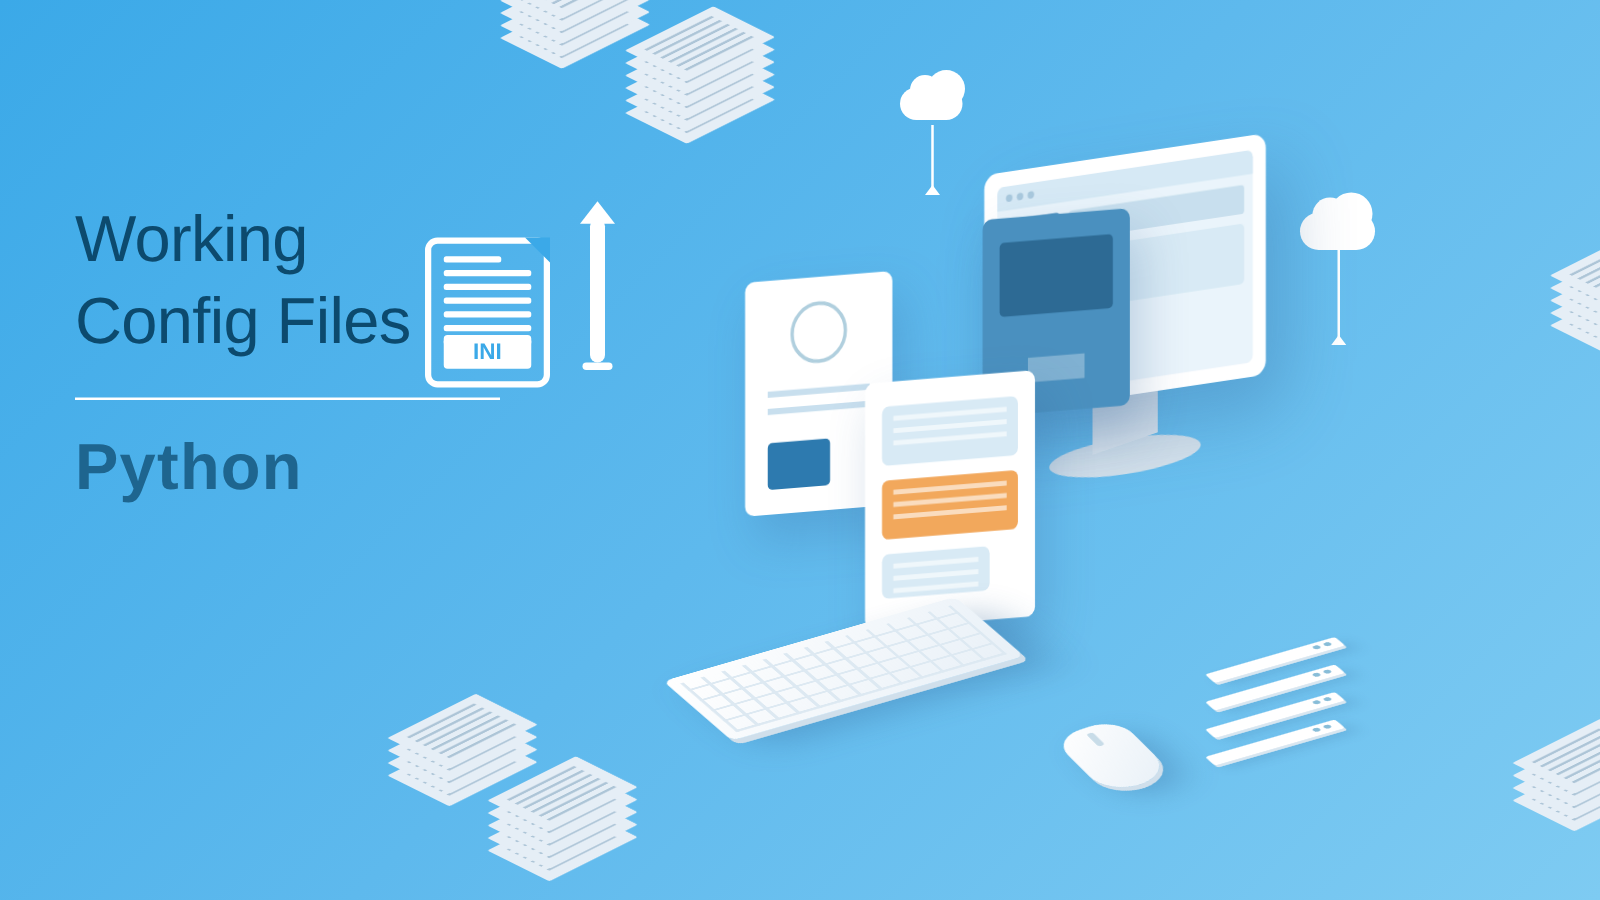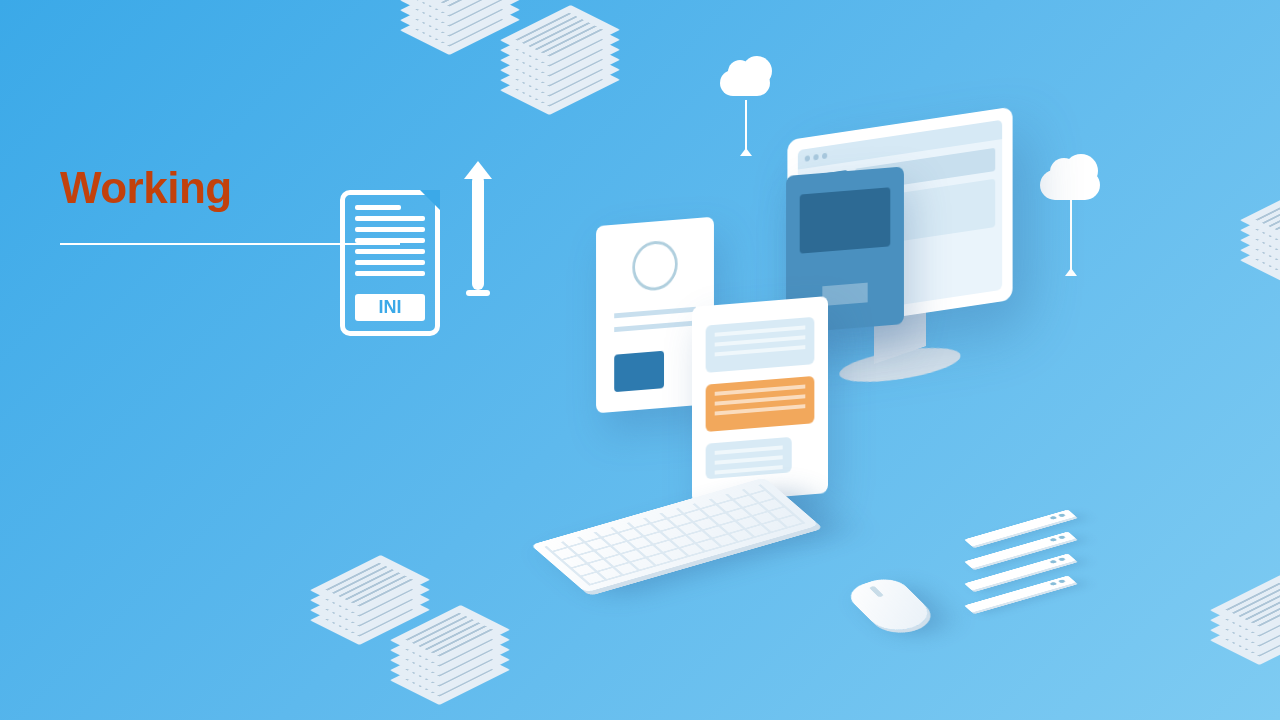--- a/index.html
+++ b/index.html
@@ -12,23 +12,23 @@
   overflow: hidden;
 }
 
 .text-block {
   position: absolute;
   left: 60px;
   top: 160px;
 }
 
 .title-line {
-  color: #c2410c;
-  font-size: 44px;
-  font-weight: 700;
+  color: #0c4a6e;
+  font-size: 52px;
+  font-weight: 400;
   line-height: 1.25;
   letter-spacing: -0.5px;
 }
 
 .divider {
   width: 340px;
   height: 2px;
   background: #ffffff;
   margin-top: 28px;
   margin-bottom: 24px;
@@ -46,21 +46,21 @@
   position: absolute;
   left: 340px;
   top: 170px;
   width: 120px;
   height: 170px;
 }
 
 .ini-doc {
   position: absolute;
   left: 0; top: 20px;
-  width: 100px; height: 146px;
+  width: 100px; height: 120px;
   border: 5px solid #fff;
   border-radius: 10px;
 }
 
 .ini-fold {
   position: absolute;
   right: -5px; top: -5px;
   width: 0; height: 0;
   border-left: 20px solid transparent;
   border-top: 20px solid #3ba9e8;
@@ -468,21 +468,23 @@
   height: 3px;
   background: #adc5d7;
   box-shadow: 0 9px 0 #adc5d7, 0 18px 0 #adc5d7, 0 27px 0 #adc5d7, 0 36px 0 #adc5d7, 0 45px 0 #adc5d7;
 }
 </style>
 </head>
 <body>
 
 <div class="text-block">
   <div class="title-line">Working</div>
+  <div class="title-line">Config Files</div>
   <div class="divider"></div>
+  <div class="subtitle">Python</div>
 </div>
 
 <div class="ini-icon">
   <div class="ini-doc">
     <div class="ini-fold"></div>
     <div class="ini-lines">
       <div class="ini-line" style="width:65%"></div>
       <div class="ini-line"></div>
       <div class="ini-line"></div>
       <div class="ini-line"></div>

